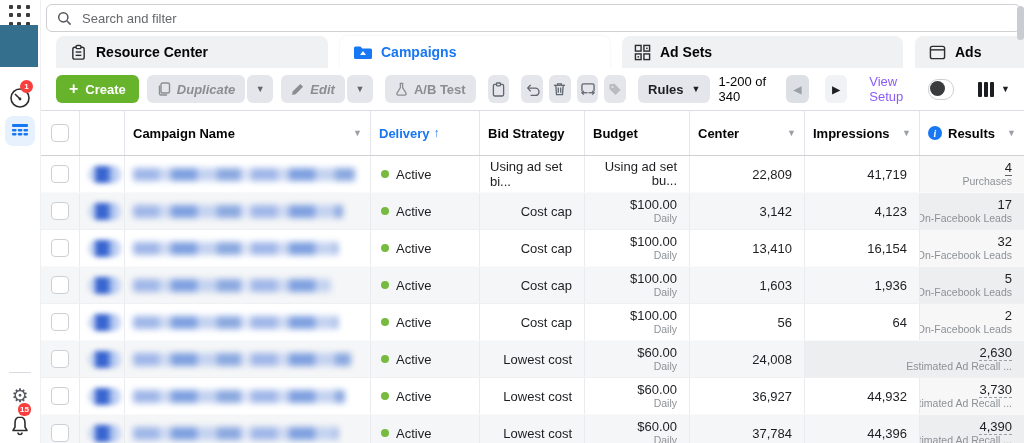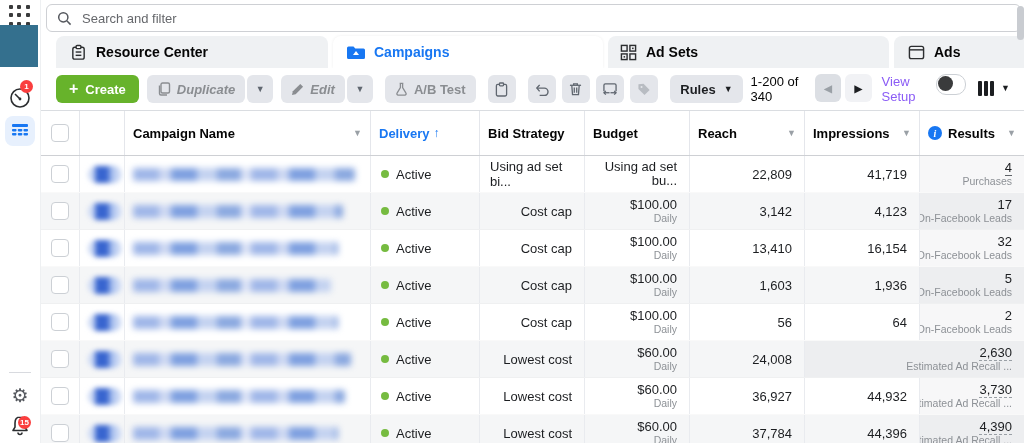--- a/index.html
+++ b/index.html
@@ -11,53 +11,53 @@
   
   .rail{position:absolute;left:0;top:0;width:40px;height:443px;background:#fff;border-right:1px solid #eef0f2;z-index:5;}
   .rail-btn{position:absolute;cursor:pointer;}
   .apps-grid{left:9px;top:5px;width:22px;height:22px;display:grid;grid-template-columns:repeat(3,1fr);gap:3px;}
   .apps-grid i{width:4px;height:4px;border-radius:1px;background:#3a3b3c;}
   .avatar-sq{left:0;top:25px;width:38px;height:42px;background:var(--avatar);}
   .gauge{left:8px;top:86px;width:24px;height:24px;}
   .badge{position:absolute;background:var(--badge-red);color:#fff;font-size:8px;font-weight:bold;
          border-radius:8px;min-width:13px;height:13px;line-height:13px;text-align:center;padding:0 2px;box-sizing:border-box;}
   .b-gauge{left:20px;top:80px;}
-  .b-bell{left:18px;top:416px;}
+  .b-bell{left:18px;top:403px;border-radius:6px;}
   .tbl-active{left:5px;top:116px;width:30px;height:30px;background:#e7f0fd;border-radius:8px;
               display:flex;align-items:center;justify-content:center;}
   .rail-divider{position:absolute;left:9px;top:372px;width:22px;height:1px;background:#d8dadf;}
   .gear{left:9px;top:385px;width:22px;height:22px;color:#55585e;font-size:19px;line-height:22px;text-align:center;}
   .bell{left:8px;top:413px;width:24px;height:24px;}
   
   .main{position:absolute;left:40px;top:0;width:984px;height:443px;}
   .searchbar{position:absolute;left:6px;top:4px;right:3px;height:28px;border:1px solid #ced0d4;border-radius:6px;
              background:#fff;display:flex;align-items:center;padding:0 10px;box-sizing:border-box;}
   .searchbar .ph{color:#65676b;font-size:13px;margin-left:10px;}
   .scroll-thumb{position:absolute;right:0;top:6px;width:7px;height:34px;border-radius:4px;background:#c9ccd1;z-index:9;}
   
-  .tabs{position:absolute;left:16px;top:36px;right:0;height:32px;display:flex;gap:5px;}
+  .tabs{position:absolute;left:16px;top:36px;right:0;height:32px;display:flex;gap:12px;}
   .tab{height:32px;border-radius:8px 8px 0 0;background:#eff1f3;display:flex;align-items:center;
        padding-left:14px;box-sizing:border-box;font-size:14px;font-weight:bold;color:#050505;cursor:pointer;flex:none;}
   .tab .ticon{margin-right:9px;display:flex;}
   .tab.active{background:#fff;color:var(--accent);box-shadow:0 0 3px rgba(0,0,0,.07);}
   .tab.t-rc{width:272px;}.tab.t-camp{width:270px;}.tab.t-as{width:281px;padding-left:12px;}.tab.t-ads{width:150px;}
   
   .toolbar{position:absolute;left:0;top:68px;right:0;height:42px;background:#fff;display:flex;align-items:center;
            padding:0 10px 0 16px;box-sizing:border-box;gap:8px;}
   .btn{height:28px;border-radius:6px;background:#e4e6eb;display:inline-flex;align-items:center;justify-content:center;
        font-size:13px;font-weight:bold;color:#606770;padding:0 10px;box-sizing:border-box;cursor:pointer;white-space:nowrap;}
   .btn.dis{color:#8a8d91;}
   .btn.icon-only{width:34px;padding:0;}
   .btn-create{background:var(--create-green);color:#fff;padding:0 13px;}
   .btn-create .plus{font-size:16px;font-weight:bold;margin-right:7px;}
   .split{display:inline-flex;gap:2px;font-style:italic;}
   .split .caret-btn{width:26px;padding:0;}
   .caret{font-size:9px;color:#606770;}
   .btn-rules{background:#e4e6eb;color:#1c1e21;font-weight:bold;gap:8px;}
-  .tb-right{margin-left:auto;display:flex;align-items:flex-start;gap:4px;}
+  .tb-right{margin-left:auto;display:flex;align-items:center;gap:16px;}
   .pag-text{font-size:13px;color:#050505;margin-right:4px;}
   .btn-prev{width:30px;background:#dcdfe4;color:#9aa0a6;}
   .btn-next{width:30px;background:#f1f2f5;color:#1c1e21;}
   .arrowglyph{font-size:10px;}
   .vs-label{font-size:13px;color:#8b5cf6;}
   .vs-toggle{width:36px;height:19px;border:1px solid #ccd0d5;border-radius:10px;background:#fff;position:relative;cursor:pointer;}
   .vs-toggle .knob{position:absolute;left:1px;top:1px;width:15px;height:15px;border-radius:50%;background:#3a3b3c;}
   .cols-btn{display:inline-flex;align-items:center;gap:7px;padding:0 4px;cursor:pointer;height:28px;}
   .cols-bars{display:inline-flex;gap:2px;}
   .cols-bars i{width:4px;height:15px;background:#1c1e21;border-radius:1px;}
@@ -322,21 +322,21 @@
         <span>Delivery</span>
         <span class="up-arrow">↑</span>
       </div>
       <div class="hcell c-bid">
           <span>Bid Strategy</span>
         </div>
       <div class="hcell c-bud">
           <span>Budget</span>
         </div>
       <div class="hcell c-reach">
-        <span>Reach</span>
+        <span>Center</span>
           <span class="sortc">▼</span>
       </div>
       <div class="hcell c-impr">
         <span>Impressions</span>
           <span class="sortc">▼</span>
       </div>
       <div class="hcell c-res">
         <span class="info-i">i</span>
         <span>Results</span>
           <span class="sortc">▼</span>

